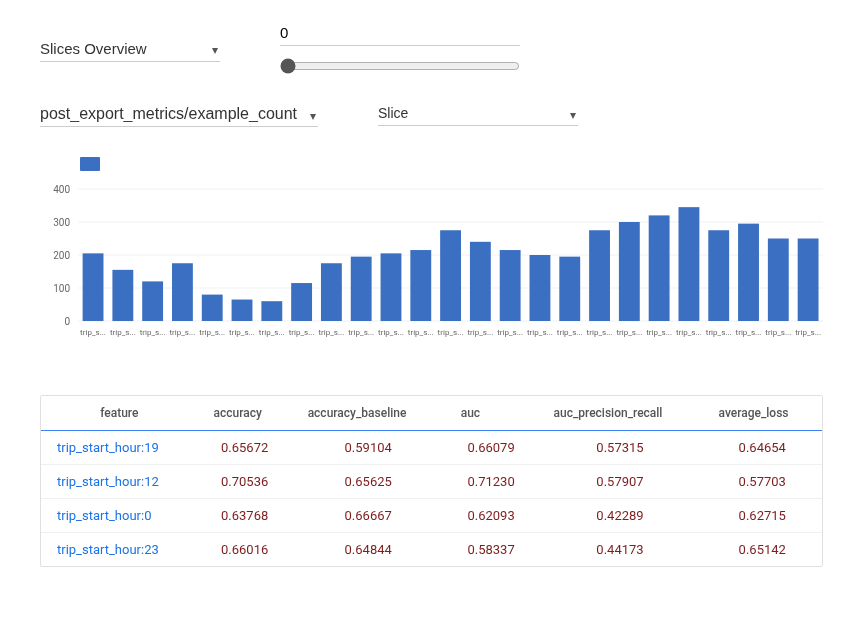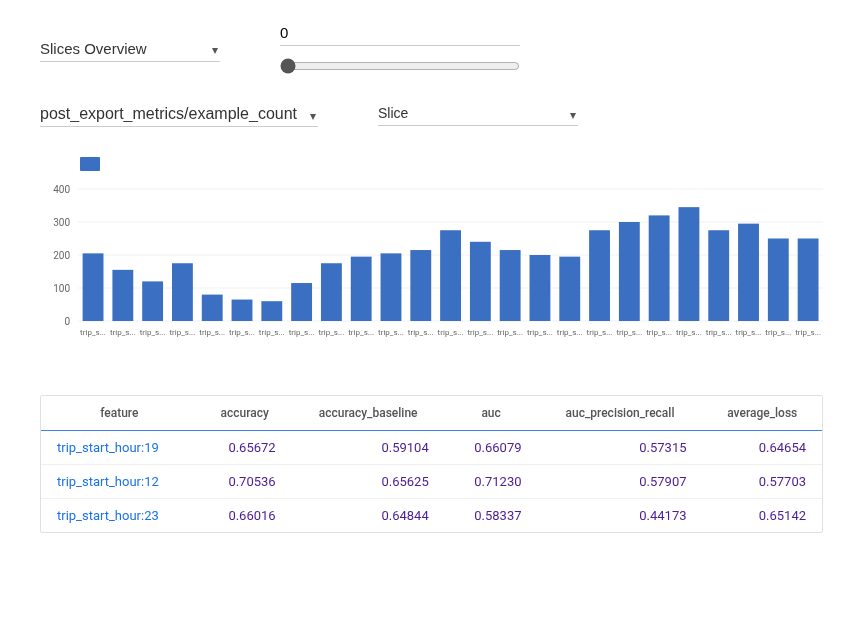--- a/index.html
+++ b/index.html
@@ -151,41 +151,41 @@
 
     thead tr {
       border-bottom: 1px solid #3b82f6;
     }
 
     thead th {
       font-size: 12px;
       font-weight: 500;
       color: #555;
       padding: 10px 16px;
-      text-align: center;
+      text-align: left;
       background: #fff;
     }
 
     thead th:first-child {
       text-align: center;
     }
 
     tbody tr {
       border-bottom: 1px solid #f0f0f0;
     }
 
     tbody tr:last-child {
       border-bottom: none;
     }
 
     tbody td {
       font-size: 13px;
       padding: 9px 16px;
-      text-align: right;
-      color: #4c1d95;
+      text-align: center;
+      color: #7f1d1d;
     }
 
     tbody td:first-child {
       text-align: left;
       color: #1a73e8;
     }
   </style>
 </head>
 <body>
 
@@ -330,20 +330,28 @@
     </tr>
           <tr>
       <td>trip_start_hour:12</td>
       <td>0.70536</td>
       <td>0.65625</td>
       <td>0.71230</td>
       <td>0.57907</td>
       <td>0.57703</td>
     </tr>
           <tr>
+      <td>trip_start_hour:0</td>
+      <td>0.63768</td>
+      <td>0.66667</td>
+      <td>0.62093</td>
+      <td>0.42289</td>
+      <td>0.62715</td>
+    </tr>
+          <tr>
       <td>trip_start_hour:23</td>
       <td>0.66016</td>
       <td>0.64844</td>
       <td>0.58337</td>
       <td>0.44173</td>
       <td>0.65142</td>
     </tr>
         </tbody>
     </table>
   </div>

